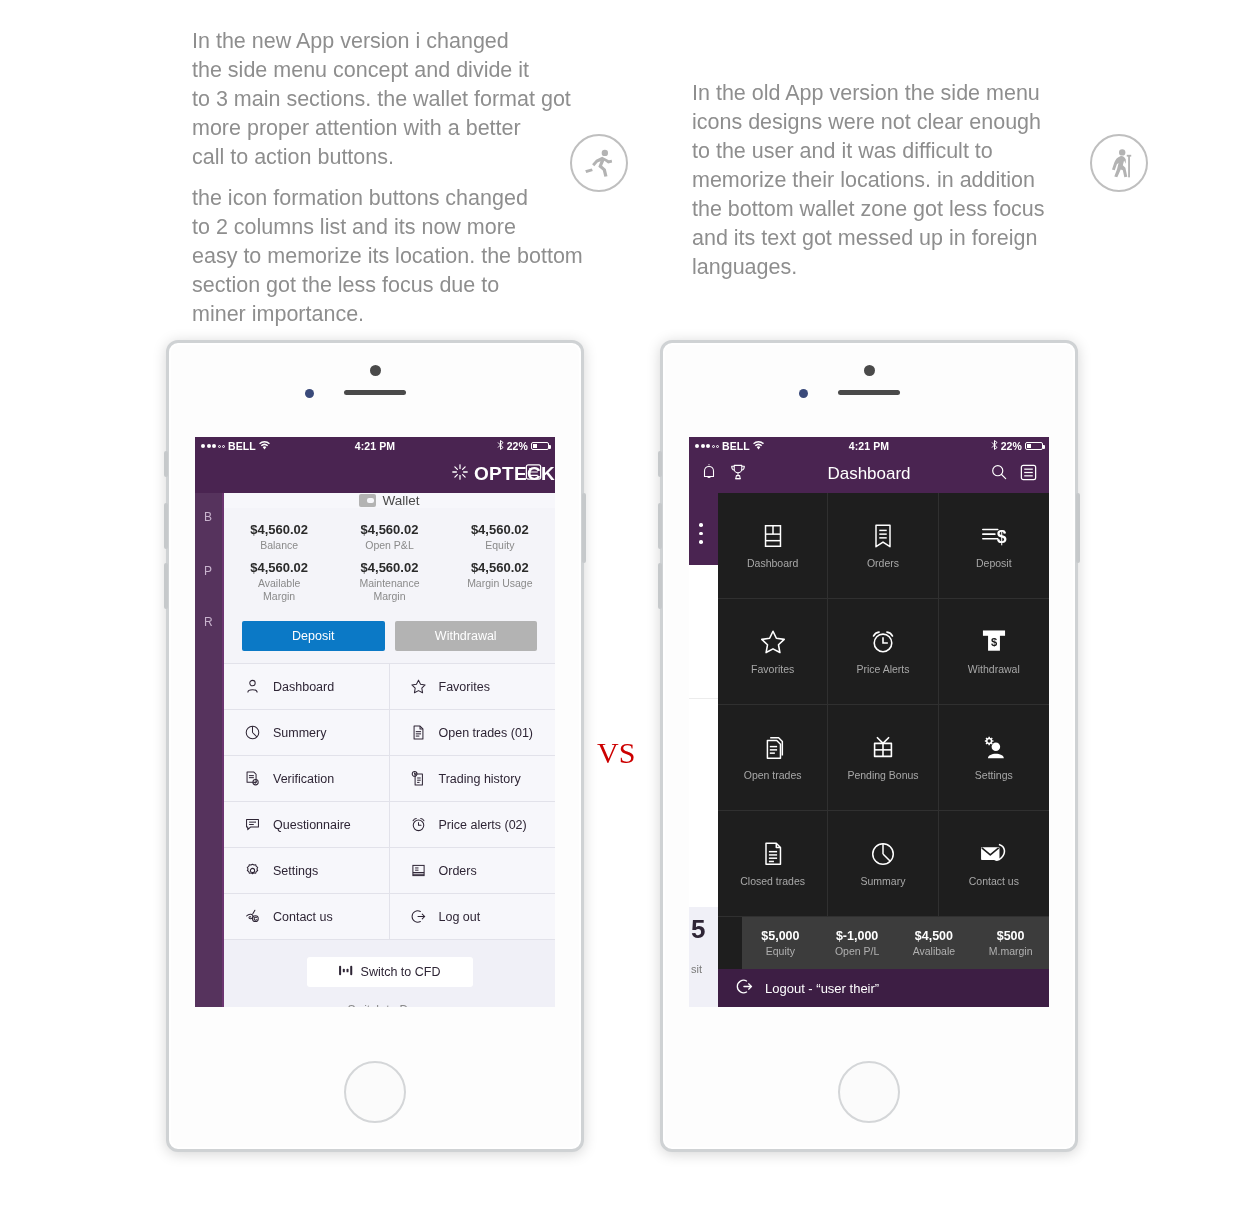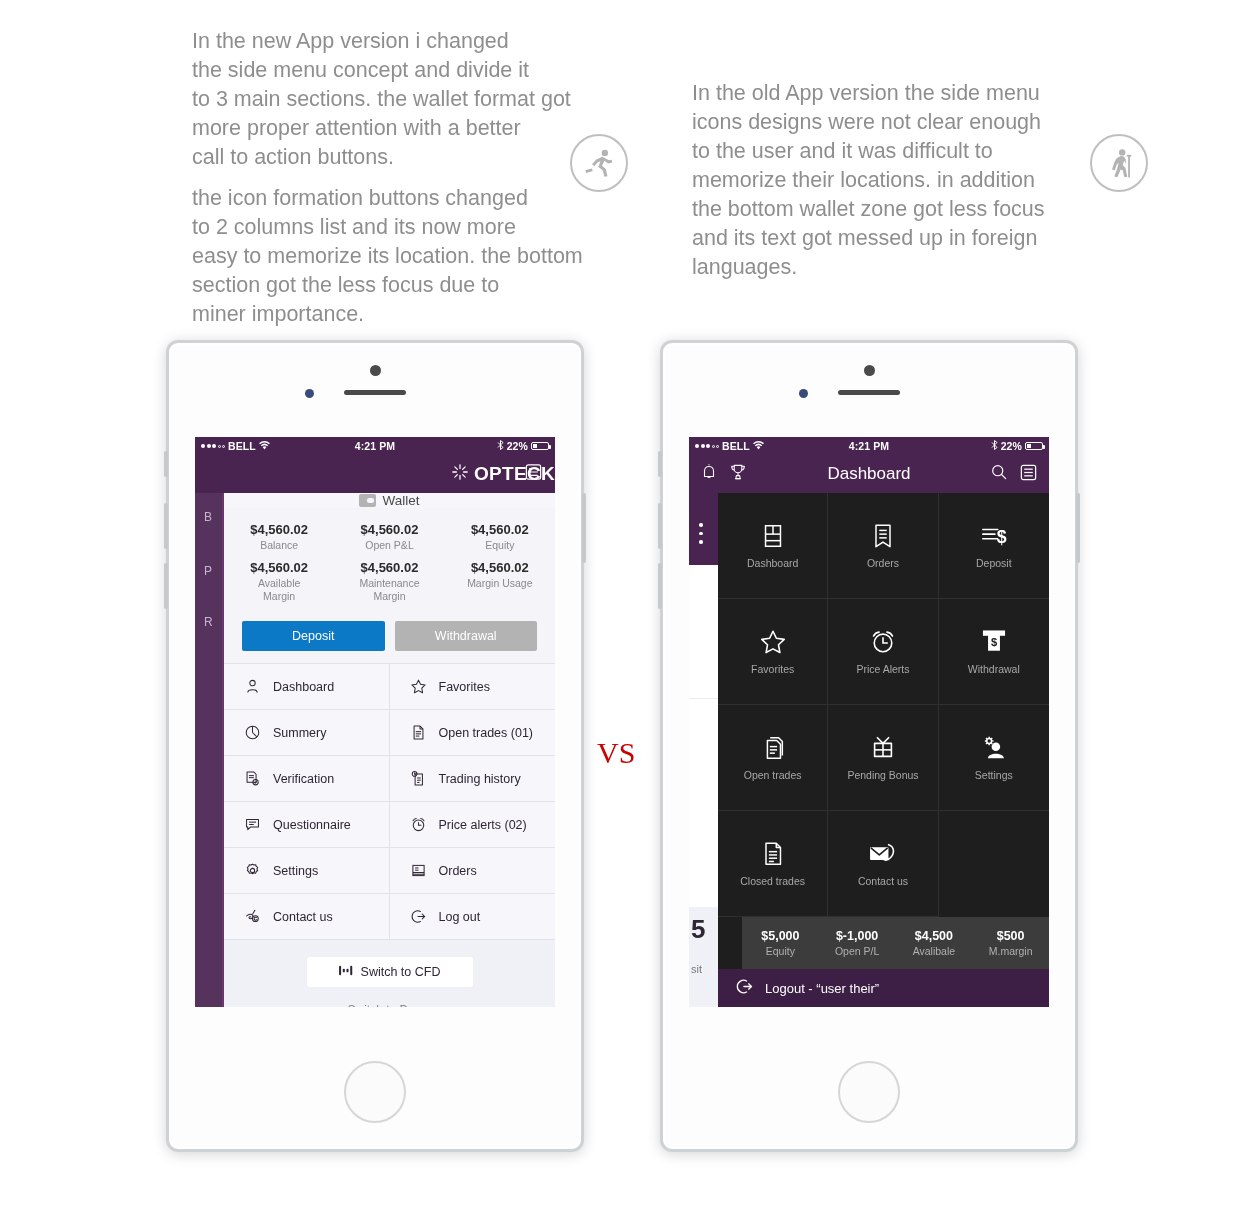--- a/index.html
+++ b/index.html
@@ -791,20 +791,29 @@
                   <path d="M18.5 3.5 v4.5 h4.5"></path>
                   <line x1="10.6" y1="12.5" x2="19.4" y2="12.5"></line>
                   <line x1="10.6" y1="16" x2="19.4" y2="16"></line>
                   <line x1="10.6" y1="19.5" x2="19.4" y2="19.5"></line>
                   <line x1="10.6" y1="23" x2="16" y2="23"></line>
                 </svg>
             </span>
             <span>Closed trades</span>
           </div>
 
+          <div class="tile">
+            <span>
+              <svg width="28" height="28" viewBox="0 0 30 30" fill="none" stroke="#fff" stroke-width="1.6">
+                  <circle cx="15" cy="15" r="11"></circle>
+                  <path d="M15 15 V4 M15 15 L22.8 22.8"></path>
+                </svg>
+            </span>
+            <span>Summary</span>
+          </div>
 
           <div class="tile">
             <span>
               <svg width="30" height="28" viewBox="0 0 32 30" fill="none" stroke="#fff" stroke-width="1.7" stroke-linejoin="round">
                   <path d="M3 8.5 h18 v12 h-18 Z" fill="#fff"></path>
                   <path d="M3 8.5 L12 16 L21 8.5" stroke="#1e1e1e"></path>
                   <path d="M22 5 C28 7 29 14 24 19 C22 21 19 22 17 21" stroke="#fff" fill="none" stroke-linecap="round"></path>
                 </svg>
             </span>
             <span>Contact us</span>

